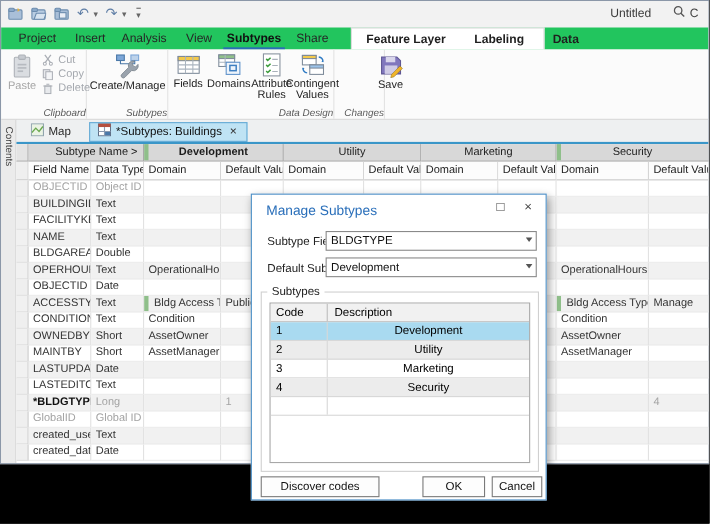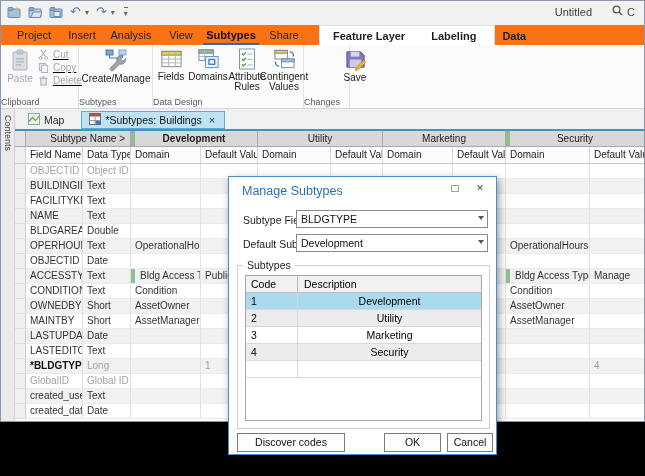--- a/index.html
+++ b/index.html
@@ -16,32 +16,32 @@
   .qat { position:absolute; left:6px; top:4px; display:flex; align-items:center; gap:7px; }
   .qat svg { display:block; }
   .arrbtn { font-size:13px; color:#5f7ea6; line-height:14px; cursor:default; }
   .ddv { font-size:8px; color:#666; margin-left:-3px; }
   .ovf { font-size:8px; color:#666; border-top:1.5px solid #666; padding-top:1px; margin-left:2px; }
   .proj-title { position:absolute; right:52px; top:5px; font-size:11px; color:#3c3c3c; }
   .searchbox { position:absolute; right:2px; top:4px; display:flex; align-items:center; gap:4px;
                font-size:11px; color:#444; overflow:hidden; width:30px; }
 
   
-  .rtabs { position:absolute; left:0; top:24px; width:100%; height:20px; background:#f97316; font-size:11px;padding-left:17px; }
+  .rtabs { position:absolute; left:0; top:24px; width:100%; height:20px; background:#22c55e; font-size:11px;padding-left:17px; }
   .rtab { position:absolute; top:0; height:20px; line-height:20px; color:#262626; text-align:center; cursor:default; }
   .rtab.active { font-weight:bold; color:#111; border-bottom:2px solid #2b6cb5; }
   .ctxbox { position:absolute; left:318px; top:0; width:176px; height:20px; background:#fff;
             border:1px solid #dcdcdc; border-bottom:none; display:flex; align-items:center; }
   .ctxtab { flex:0 0 auto; font-size:11px; font-weight:bold; color:#1f1f1f; padding:0 13px; line-height:18px; }
 
   
   .rbody { position:absolute; left:0; top:44px; width:100%; height:64px; background:#fbfbfb;
            border-bottom:1px solid #d6d6d6; }
   .rgroup { position:absolute; top:0; height:63px; border-right:1px solid #e3e3e3; }
-  .glabel { position:absolute; bottom:1px; left:0; width:100%; text-align:left; font-size:9px; color:#5a5a5a; }
+  .glabel { position:absolute; bottom:1px; left:0; width:100%; text-align:right; font-size:9px; color:#5a5a5a;font-style:italic; }
   .bigbtn { position:absolute; top:3px; display:flex; flex-direction:column; align-items:center; cursor:default; }
   .bigbtn .blab { font-size:10px; line-height:10px; color:#1e1e1e; text-align:center; margin-top:2px; }
   .bigbtn.disabled .blab { color:#a6a6a6; }
   .smallcol { position:absolute; top:4px; display:flex; flex-direction:column; gap:2px; }
   .smallbtn { display:flex; align-items:center; gap:4px; font-size:10px; color:#1e1e1e; }
   .smallbtn.disabled { color:#a4a8ae; }
 
   
   .contents-strip { position:absolute; left:0; top:108px; width:14px; height:312px; background:#ebebeb;
                     border-right:1px solid #d2d2d2; }
@@ -172,21 +172,21 @@
         <div class="bigbtn disabled" style="left:4px;width:30px;">
           <svg width="22" height="24" viewBox="0 0 22 24">
               <rect x="4" y="4" width="14" height="18" rx="1" fill="#dadde1" stroke="#aeb2b8"></rect>
               <rect x="8" y="2" width="6" height="4" rx="1" fill="#c6cad0" stroke="#aeb2b8"></rect>
               <rect x="7" y="10" width="8" height="1.5" fill="#b6bac0"></rect>
               <rect x="7" y="13" width="8" height="1.5" fill="#b6bac0"></rect>
               <rect x="7" y="16" width="5" height="1.5" fill="#b6bac0"></rect>
             </svg>
           <span class="blab">Paste</span>
         </div>
-        <div class="smallcol" style="left:37px;text-decoration:underline;">
+        <div class="smallcol" style="left:37px;">
           <div class="smallbtn disabled">
             <svg width="11" height="11" viewBox="0 0 12 12">
                 <path d="M3 1 L8.5 8.5" stroke="#a9adb4" stroke-width="1.2" fill="none"></path>
                 <path d="M9 1 L3.5 8.5" stroke="#a9adb4" stroke-width="1.2" fill="none"></path>
                 <circle cx="3" cy="9.8" r="1.5" fill="none" stroke="#a9adb4"></circle>
                 <circle cx="9" cy="9.8" r="1.5" fill="none" stroke="#a9adb4"></circle>
               </svg>
             <span>Cut</span>
           </div>
           <div class="smallbtn disabled">

